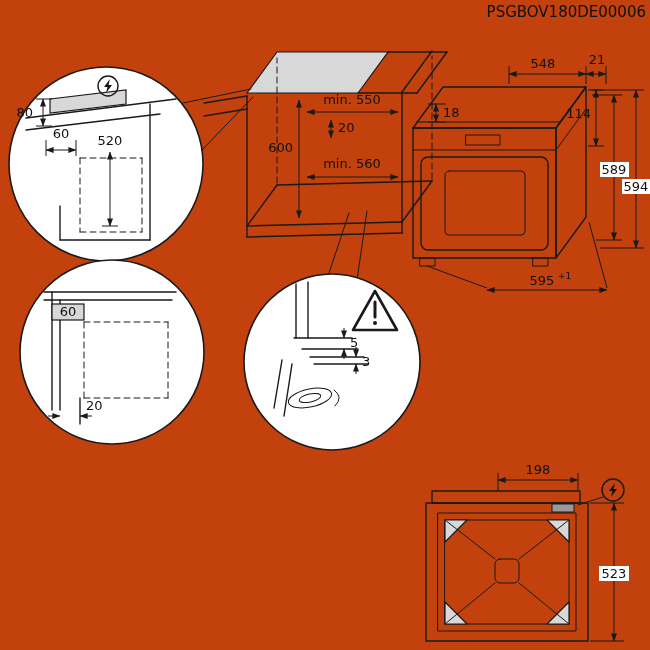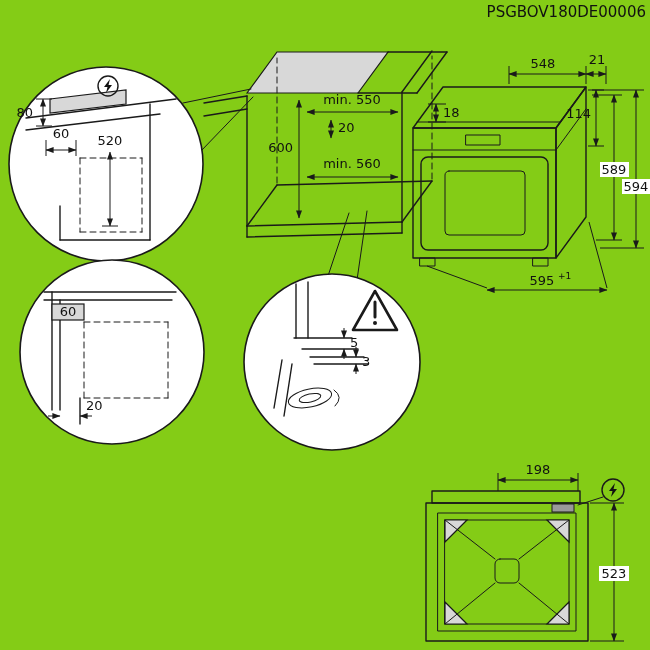--- a/index.html
+++ b/index.html
@@ -1,16 +1,16 @@
 <!DOCTYPE html>
 <html><head>
 <meta charset="utf-8">
 <style>
   html,body{margin:0;padding:0;background:#ffffff;}
-  .stage{width:650px;height:650px;background:#84cc16;position:relative;overflow:hidden;}
+  .stage{width:650px;height:650px;background:#c2410c;position:relative;overflow:hidden;}
   svg{display:block;}
   .ln{fill:none;stroke:#1a1a1a;stroke-width:1.4;stroke-linecap:round;stroke-linejoin:round;}
   .thin{stroke-width:1;}
   .dash{stroke-dasharray:6 4;}
   .dim{fill:none;stroke:#1a1a1a;stroke-width:1;}
   .gray{fill:#d8d8d8;stroke:#1a1a1a;stroke-width:1.2;}
   .white{fill:#fff;stroke:#1a1a1a;stroke-width:1.6;}
   .lbl{font:13px "DejaVu Sans","Liberation Sans",sans-serif;fill:#111;}
   .sup{font:9px "DejaVu Sans","Liberation Sans",sans-serif;fill:#111;}
   .code{font:15px "DejaVu Sans","Liberation Sans",sans-serif;fill:#111;}

